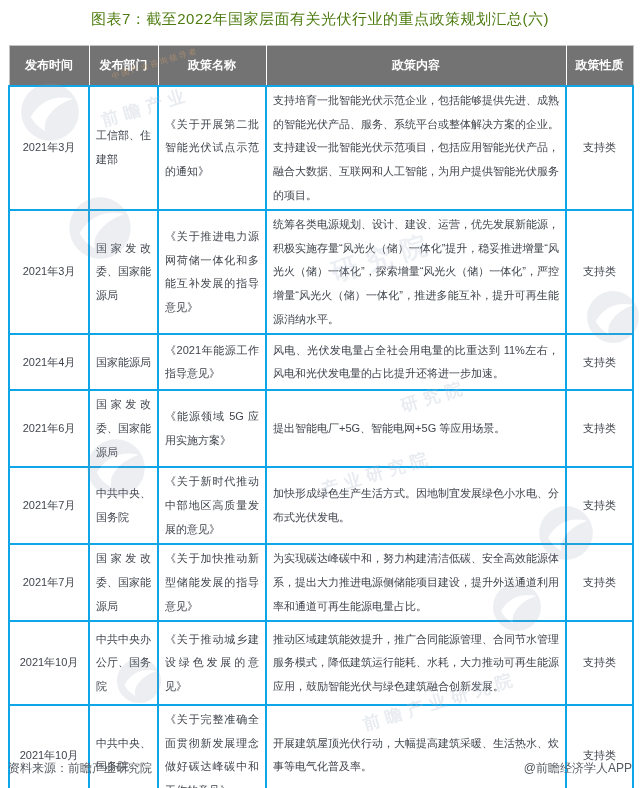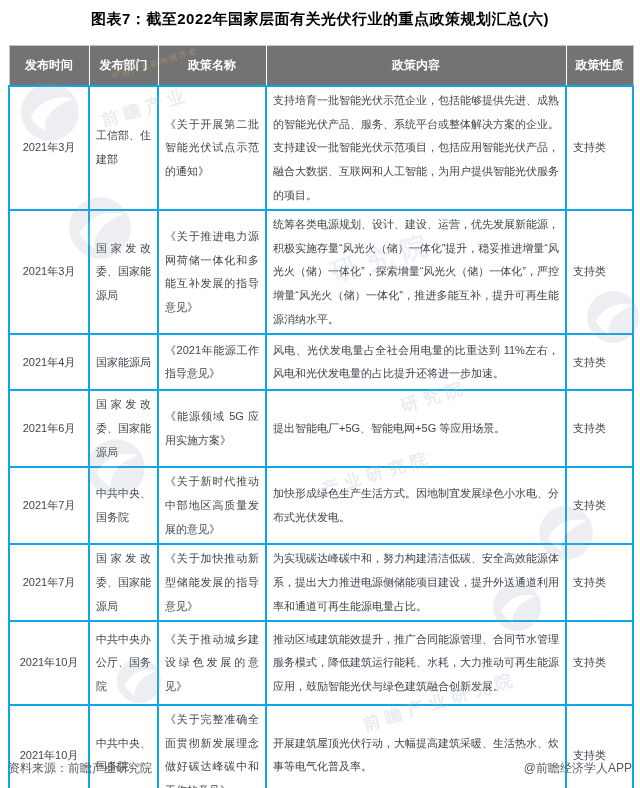--- a/index.html
+++ b/index.html
@@ -2,21 +2,21 @@
 <html lang="zh"><head>
 <meta charset="utf-8">
 <style>
   html,body{margin:0;padding:0;}
   body{
     width:640px;height:788px;position:relative;background:#ffffff;
     font-family:"Liberation Sans",sans-serif;overflow:hidden;
   }
   .page-title{
     margin:10px 8px 0 8px;text-align:center;
-    font-size:15px;font-weight:bold;color:#000000;letter-spacing:.5px;
+    font-size:15px;font-weight:normal;color:#4d7c0f;letter-spacing:.5px;
   }
   table.policy{
     position:absolute;left:8px;top:45px;width:624px;
     border-collapse:collapse;table-layout:fixed;z-index:1;
   }
   table.policy th{
     background:#737373;color:#ffffff;font-size:12px;font-weight:bold;
     height:37px;text-align:center;vertical-align:middle;
     border-bottom:1px solid #c9c9c9;
   }
@@ -24,21 +24,21 @@
   table.policy{border:1px solid #c4c4c4;}
   table.policy td{
     border:2px solid #0ea5e9;color:#40454d;font-size:11px;
     line-height:2.15;vertical-align:middle;background:transparent;
     padding:2px 6px;word-break:break-all;
   }
   td.c-date{text-align:center;padding:2px 3px;margin-left:12px;}
   td.c-dept{text-align:justify;padding:2px 6px;}
   td.c-name{text-align:justify;padding:2px 5px;}
   td.c-content{text-align:justify;padding:2px 8px;}
-  td.c-nature{}
+  td.c-nature{text-align:center;}
   tr.h1{height:103px;} tr.h2{height:117px;} tr.h3{height:56px;}
   tr.h4{height:69px;}  tr.h5{height:75px;}  tr.h6{height:75px;}
   tr.h7{height:84px;}  tr.h8{height:92px;}
   .footer{
     position:absolute;left:8px;top:760px;width:624px;
     display:flex;justify-content:space-between;align-items:center;
     font-size:12px;color:#555a61;z-index:1;
   }
   
   .wm{position:absolute;pointer-events:none;z-index:2;}

